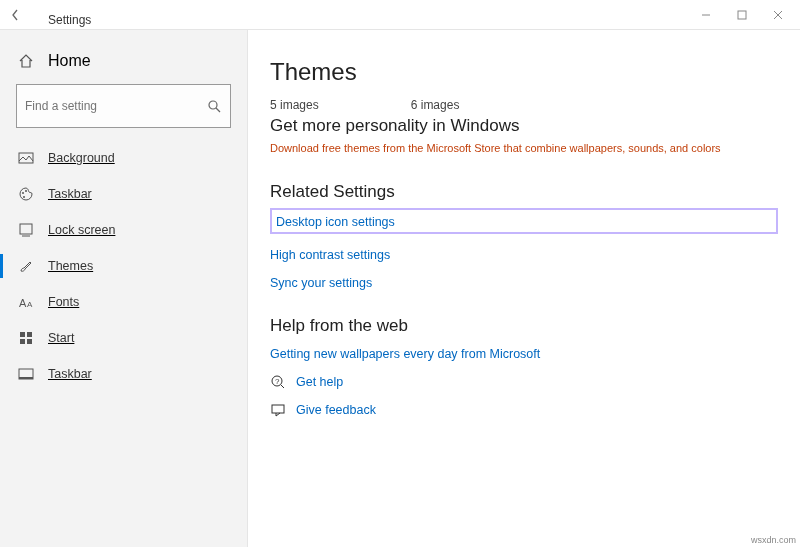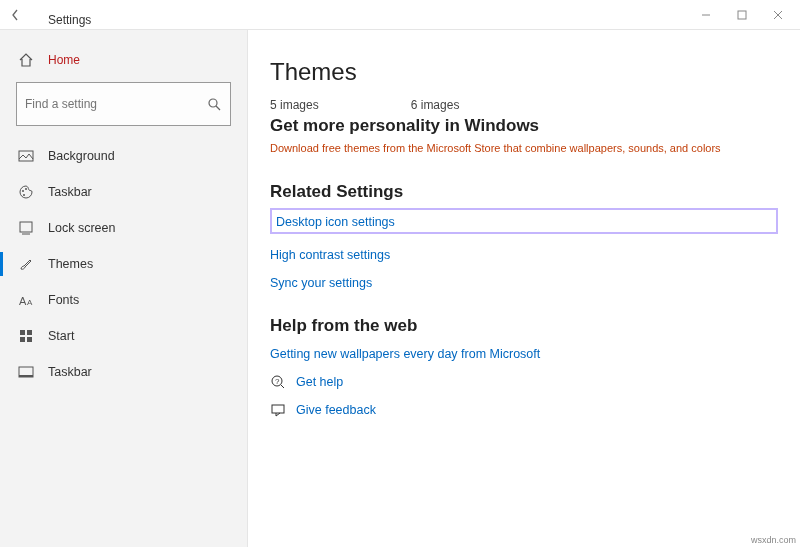--- a/index.html
+++ b/index.html
@@ -5,35 +5,35 @@
     * { margin: 0; padding: 0; box-sizing: border-box; font-family: "Segoe UI", Arial, sans-serif; }
     body { width: 800px; height: 547px; background: #fff; overflow: hidden; display: flex; flex-direction: column; position: relative; }
     .titlebar { height: 30px; display: flex; align-items: center; border-bottom: 1px solid #e5e5e5; padding: 0 4px; }
     .tb-left { display: flex; align-items: flex-end; gap: 8px; }
     .tb-back { width: 24px; height: 24px; display: flex; align-items: center; justify-content: center; color: #555; cursor: pointer; }
     .tb-title { font-size: 12px; color: #333; margin-left: 12px; }
     .tb-controls { margin-left: auto; display: flex; }
     .tb-btn { width: 36px; height: 30px; display: flex; align-items: center; justify-content: center; color: #777; cursor: pointer; font-size: 11px; }
     .main { flex: 1; display: flex; overflow: hidden; }
     .sidebar { width: 248px; background: #f3f3f3; display: flex; flex-direction: column; padding-top: 18px; border-right: 1px solid #e5e5e5; }
-    .home-row { display: flex; align-items: center; gap: 14px; padding: 4px 18px 14px 18px; font-size: 12px; color: #b91c1c; cursor: pointer; }
+    .home-row { display: flex; align-items: center; gap: 14px; padding: 4px 18px 14px 18px; font-size: 16px; color: #000000; cursor: pointer; }
     .home-row .icon { width: 16px; display: flex; }
     .search-wrap { padding: 0 16px 12px 16px; }
     .search { border: 1px solid #999; height: 44px; display: flex; align-items: center; padding: 0 8px; background: #fdfdfd; }
     .search input { flex: 1; border: none; outline: none; background: transparent; font-size: 12px; color: #666; }
     .search-icon { width: 16px; display: flex; justify-content: center; color: #555; }
     .section-title { font-size: 12px; font-weight: 600; padding: 10px 18px 14px 18px; color: #222; }
-    .nav { display: flex; flex-direction: column; }
+    .nav { display: flex; flex-direction: column; text-decoration: underline; }
     .nav-item { display: flex; align-items: center; gap: 14px; padding: 10px 18px; font-size: 12.5px; color: #333; cursor: pointer; position: relative; }
     .nav-item .icon { width: 16px; display: flex; color: #555; }
     .nav-item.active::before { content: ''; position: absolute; left: 0; top: 6px; bottom: 6px; width: 3px; background: #0078d7; }
     .content { flex: 1; padding: 28px 22px 10px 22px; overflow-y: auto; color: #222; }
     .content h1 { font-size: 24px; font-weight: 400; margin-bottom: 12px; }
     .img-counts { display: flex; gap: 92px; font-size: 12px; color: #444; }
-    .section-h { font-size: 17px; font-weight: 700; margin-bottom: 6px; margin-top: 4px; }
+    .section-h { font-size: 17px; font-weight: 400; margin-bottom: 6px; margin-top: 4px; }
     .section-sub { font-size: 11px; color: #c2410c; margin-bottom: 28px; }
     .rel-list { display: flex; flex-direction: column; gap: 14px; margin-bottom: 26px; }
     .link { color: #0067c0; font-size: 12.5px; cursor: pointer; }
     .highlight-box { display: inline-block; border: 2px solid #c4b5fd; padding: 2px 4px; }
     .help-row { display: flex; align-items: center; gap: 10px; margin-top: 12px; }
     .help-row .icon { width: 16px; display: flex; color: #333; }
     .watermark { position: absolute; right: 4px; bottom: 2px; font-size: 9px; color: #888; }
   </style>
 </head>
 <body>

